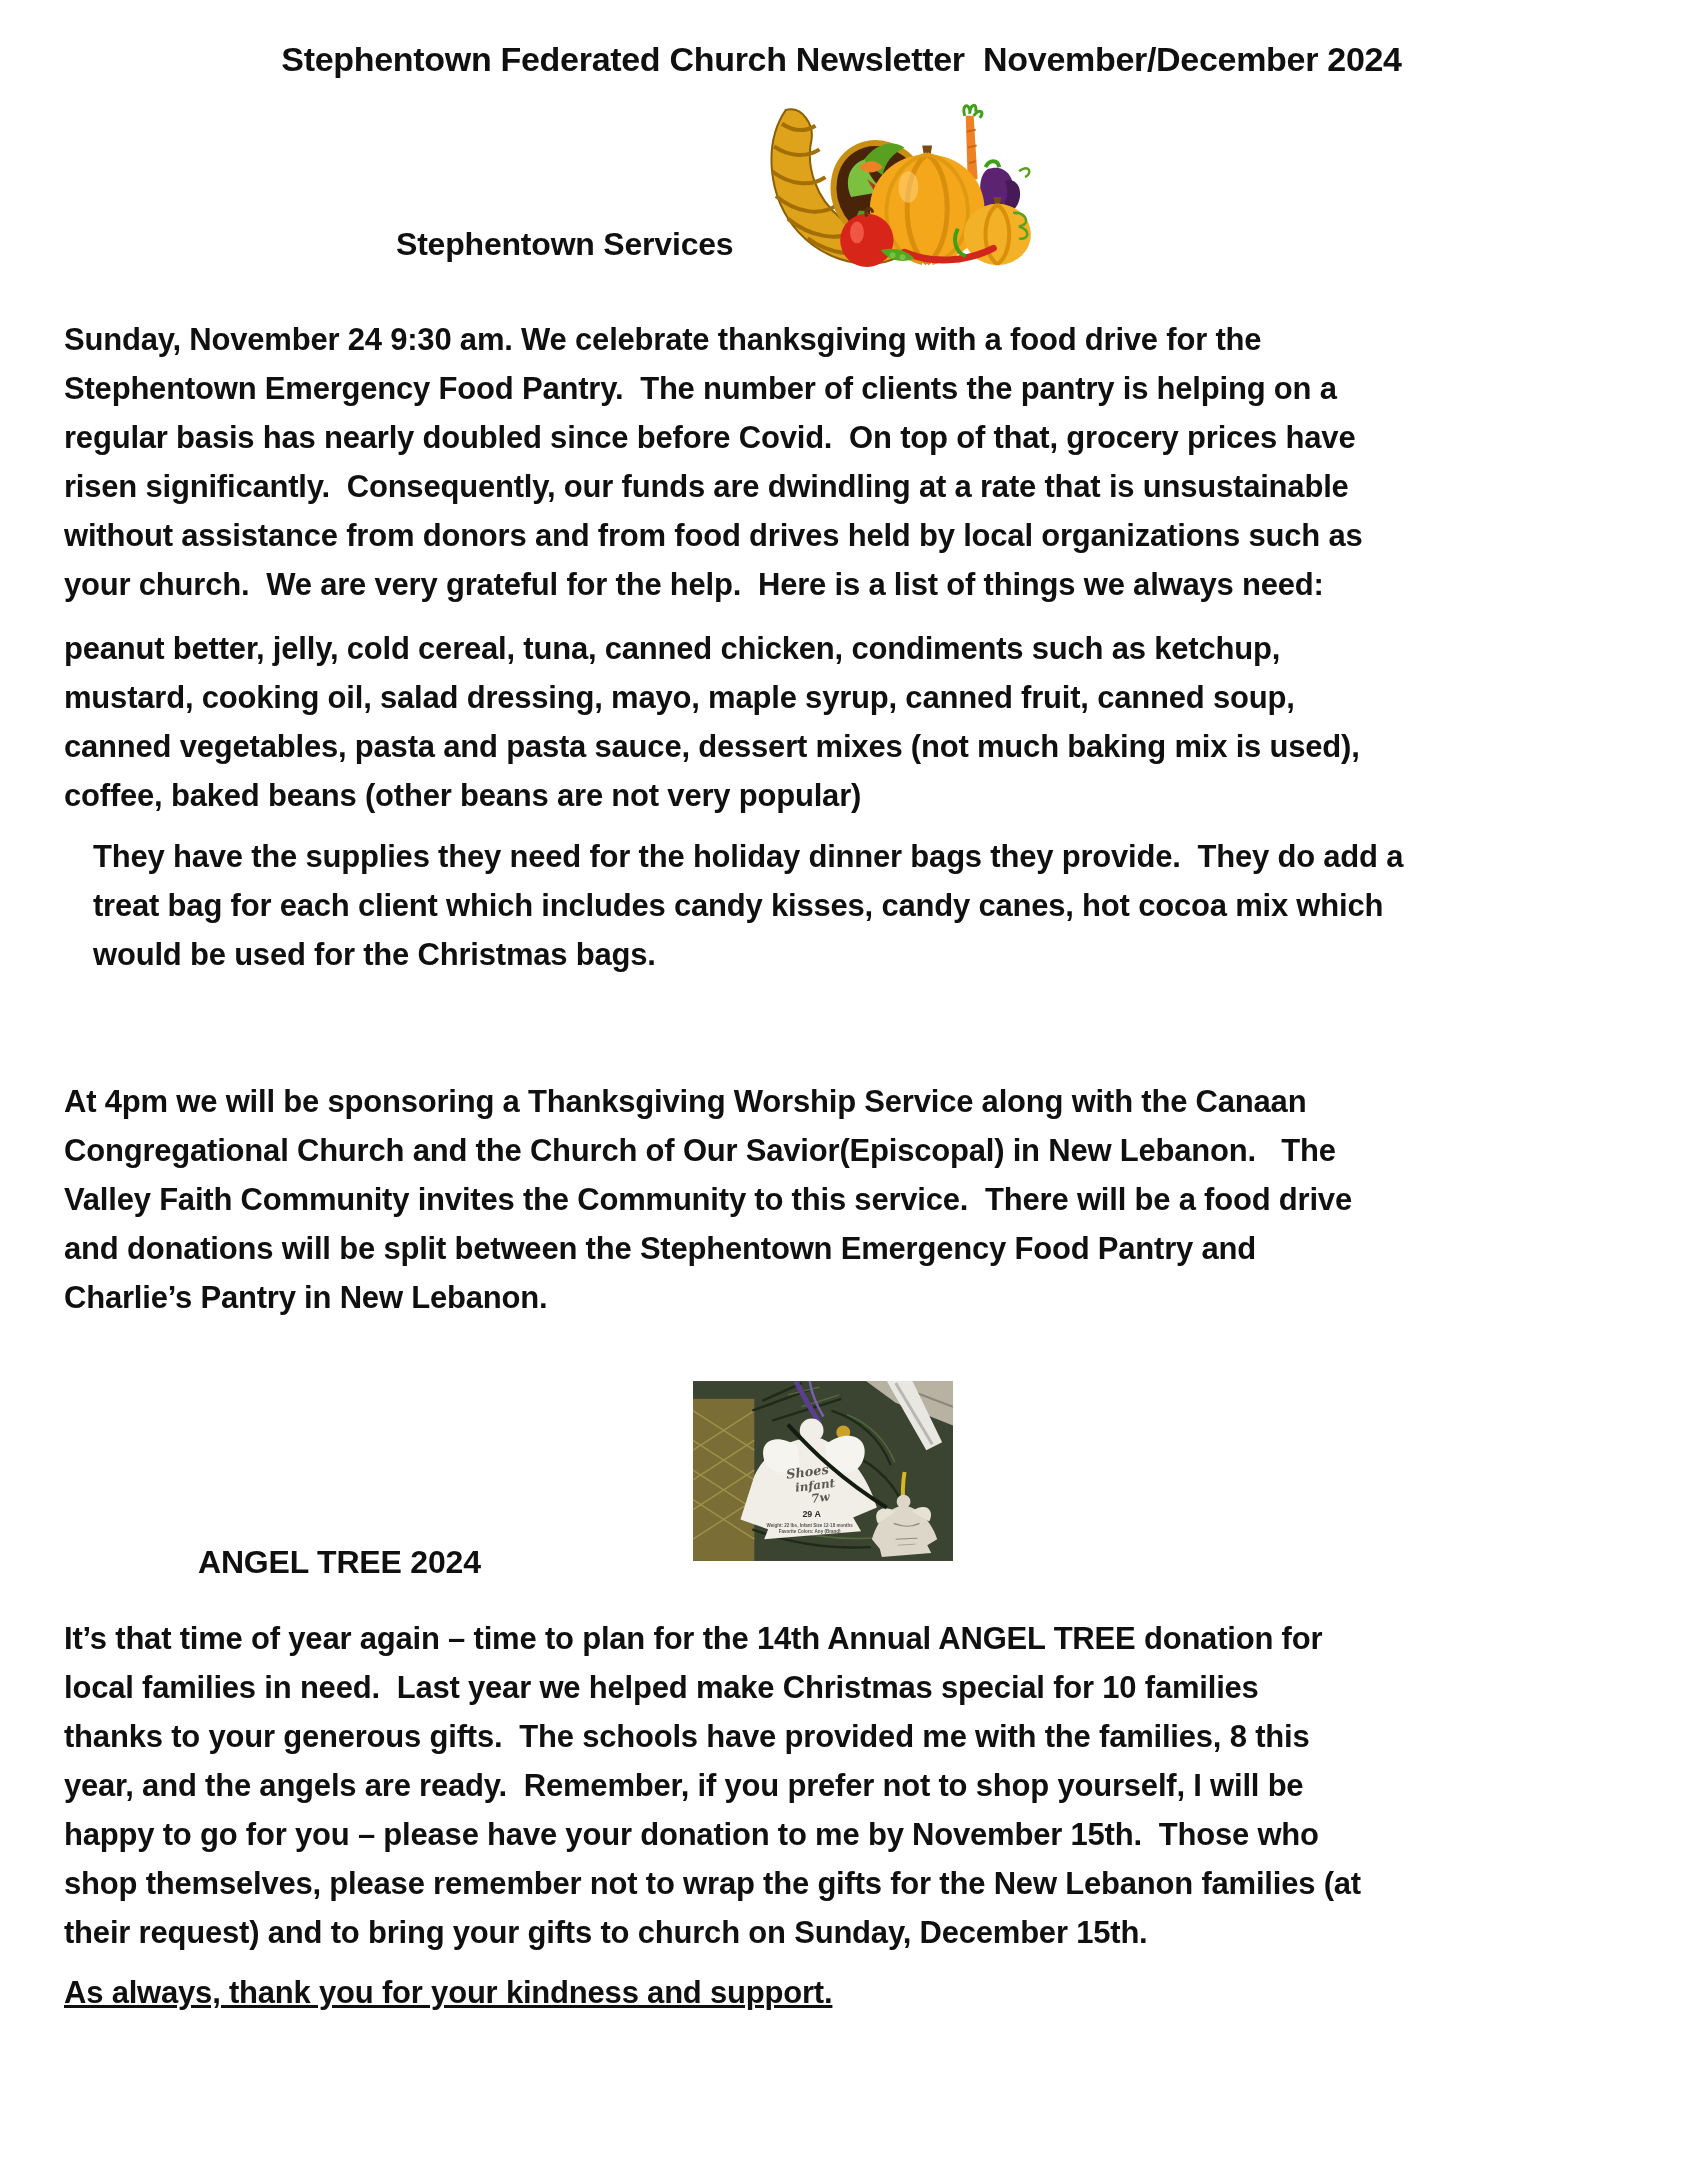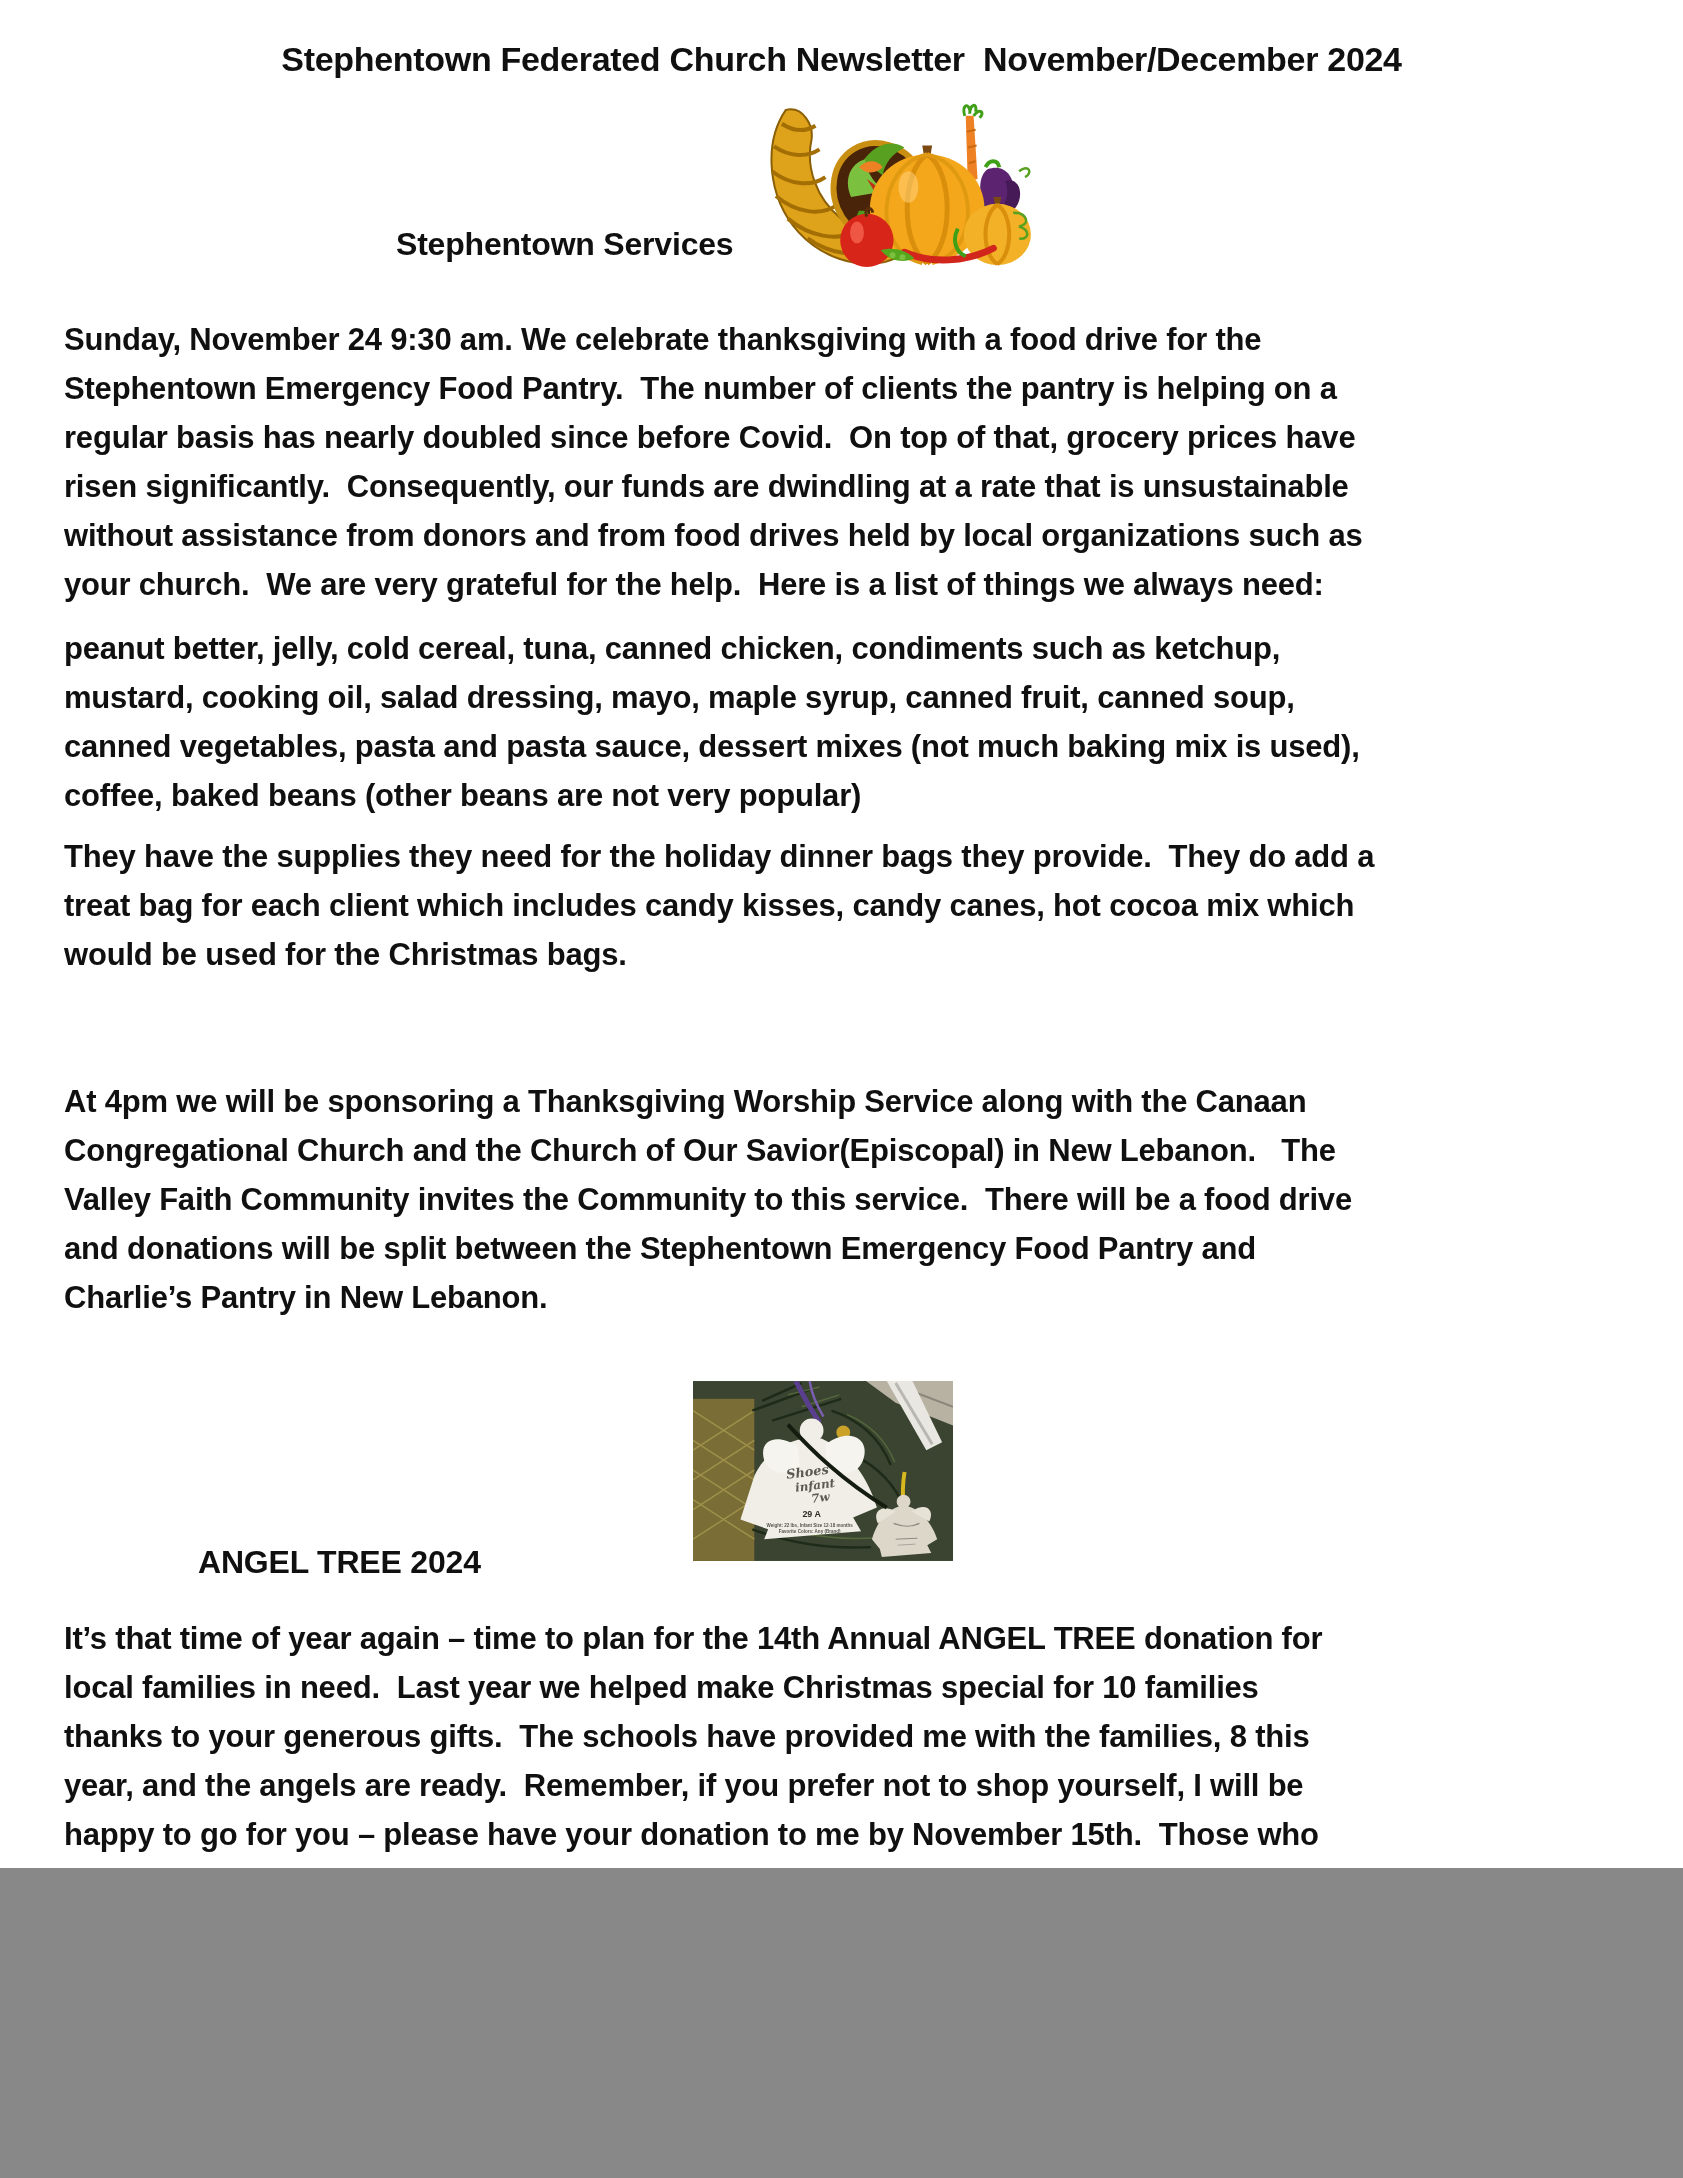--- a/index.html
+++ b/index.html
@@ -1,18 +1,18 @@
 <!DOCTYPE html>
 <html><head>
 <meta charset="utf-8">
 <style>
   html,body { margin:0; padding:0; background:#888; }
   .page {
     position:relative;
-    width:1683px; height:1868px;
+    width:1683px; height:2178px;
     margin:0 auto;
     background:#ffffff;
     font-family:"Liberation Sans","DejaVu Sans",sans-serif;
     font-weight:bold;
     color:#101010;
     overflow:hidden;
   }
   .abs { position:absolute; white-space:pre-wrap; }
   .doc-title {
     left:0; top:40px; width:1683px;
@@ -104,21 +104,21 @@
 regular basis has nearly doubled since before Covid.  On top of that, grocery prices have
 risen significantly.  Consequently, our funds are dwindling at a rate that is unsustainable
 without assistance from donors and from food drives held by local organizations such as
 your church.  We are very grateful for the help.  Here is a list of things we always need:</div>
 
   <div class="abs body-text" style="top:624px;">peanut better, jelly, cold cereal, tuna, canned chicken, condiments such as ketchup,
 mustard, cooking oil, salad dressing, mayo, maple syrup, canned fruit, canned soup,
 canned vegetables, pasta and pasta sauce, dessert mixes (not much baking mix is used),
 coffee, baked beans (other beans are not very popular)</div>
 
-  <div class="abs body-text" style="top:832px;">They have the supplies they need for the holiday dinner bags they provide.  They do add a
+  <div class="abs body-text" style="top:832px;margin-left:29px;">They have the supplies they need for the holiday dinner bags they provide.  They do add a
 treat bag for each client which includes candy kisses, candy canes, hot cocoa mix which
 would be used for the Christmas bags.</div>
 
 
   <div class="abs body-text" style="top:1077px;">At 4pm we will be sponsoring a Thanksgiving Worship Service along with the Canaan
 Congregational Church and the Church of Our Savior(Episcopal) in New Lebanon.   The
 Valley Faith Community invites the Community to this service.  There will be a food drive
 and donations will be split between the Stephentown Emergency Food Pantry and
 Charlie’s Pantry in New Lebanon.</div>
 

